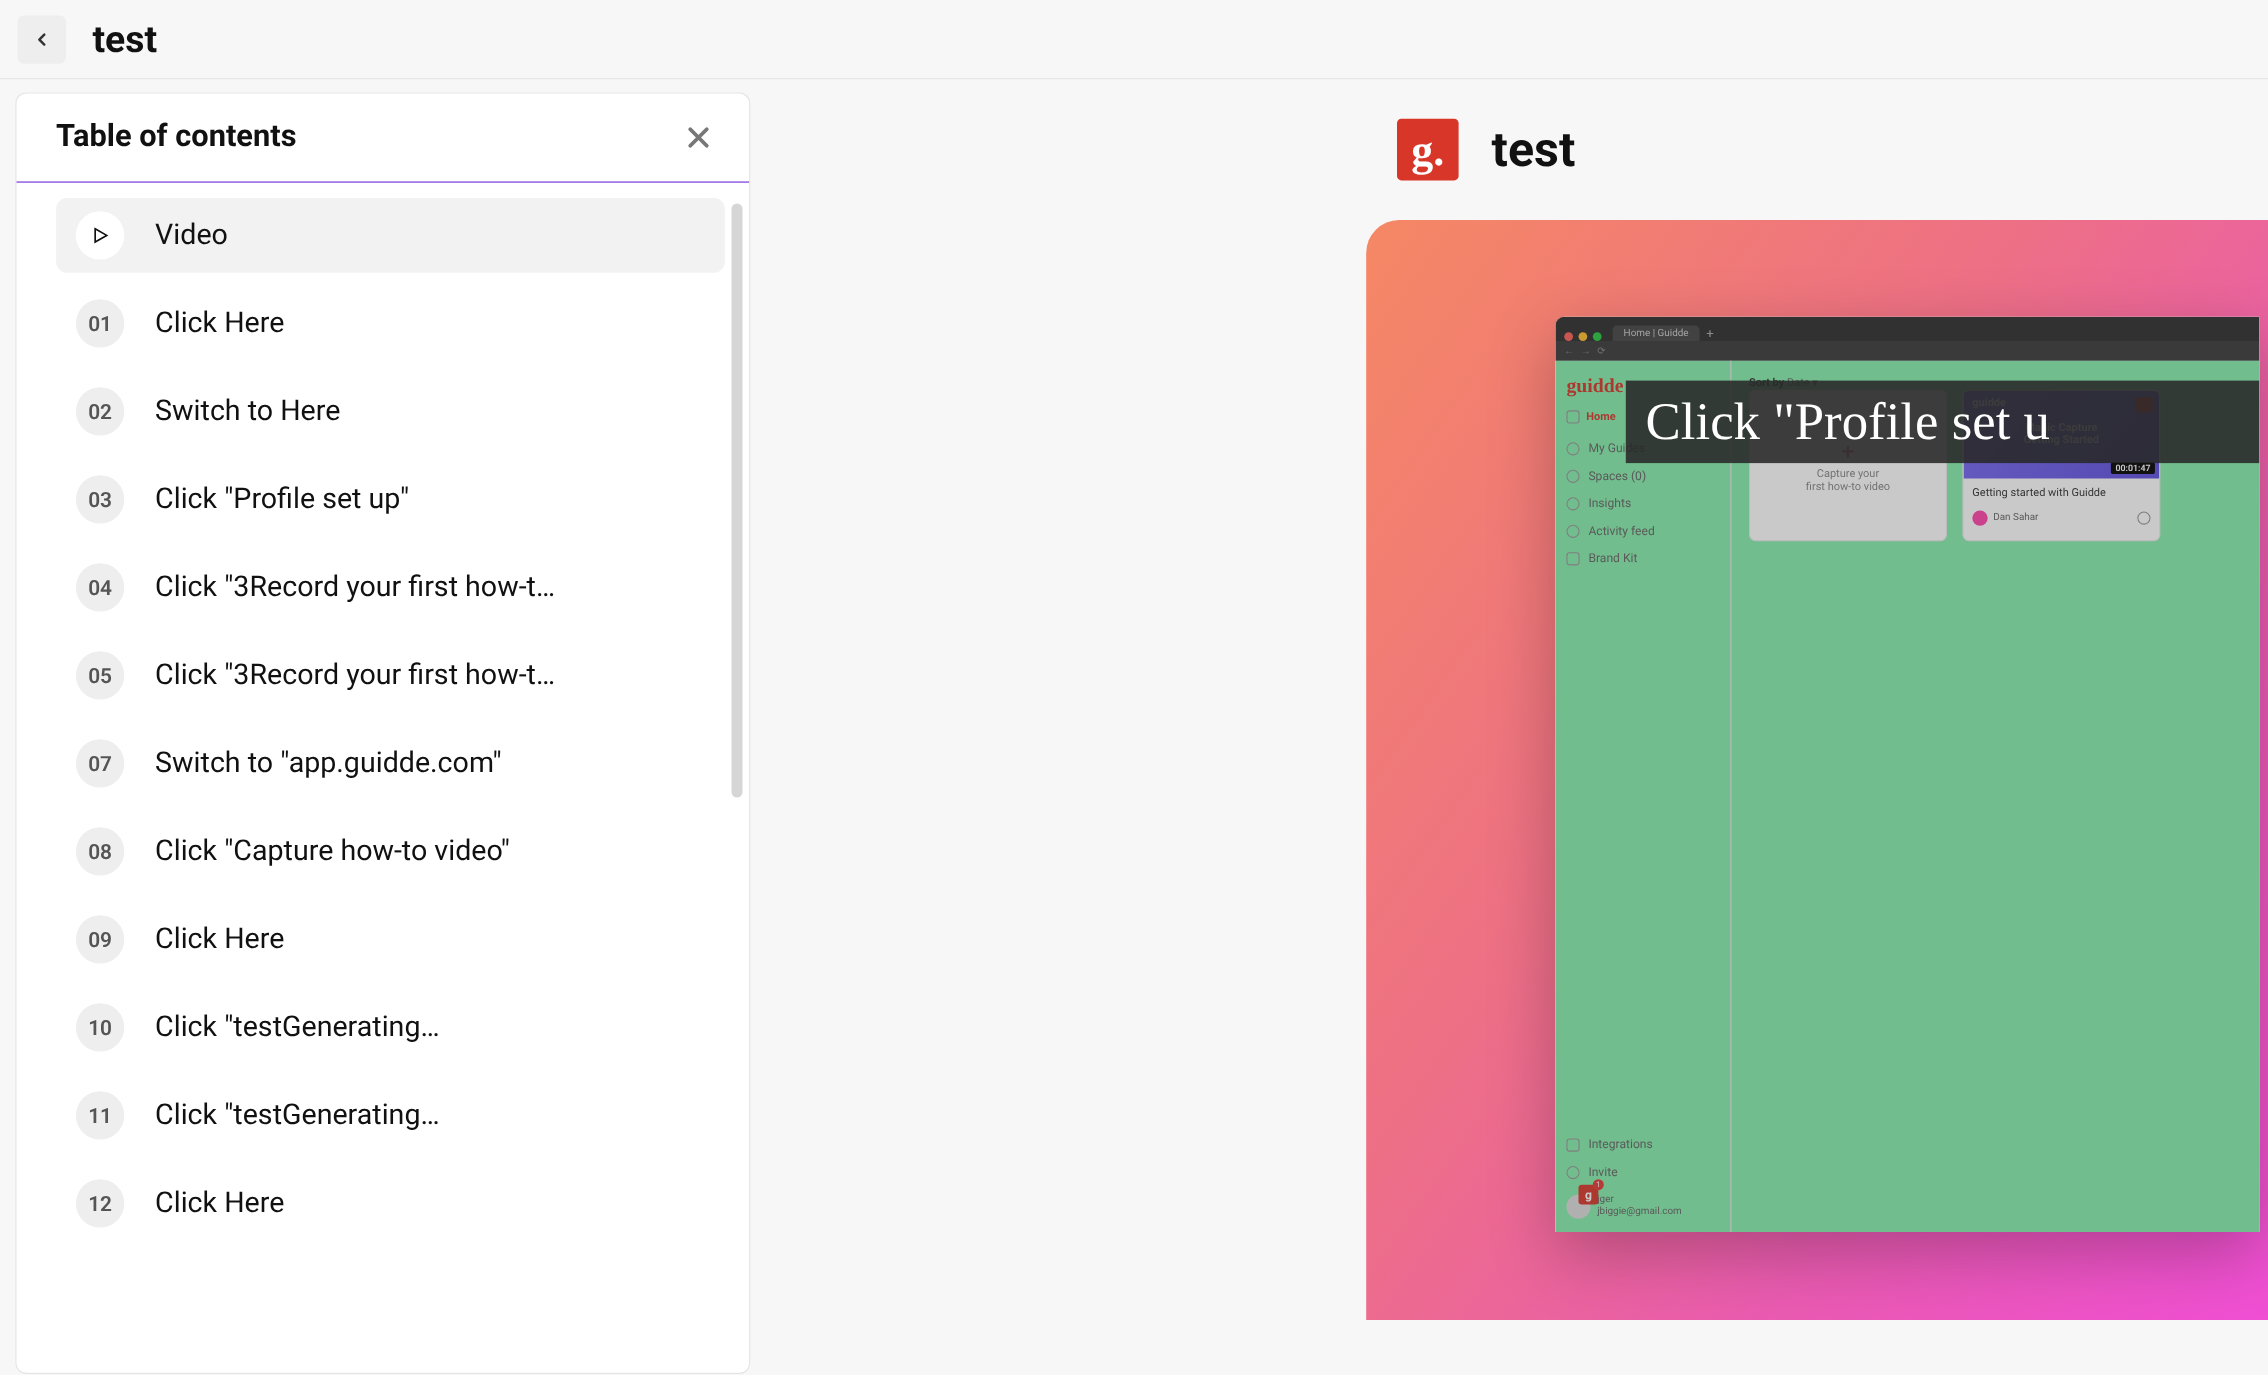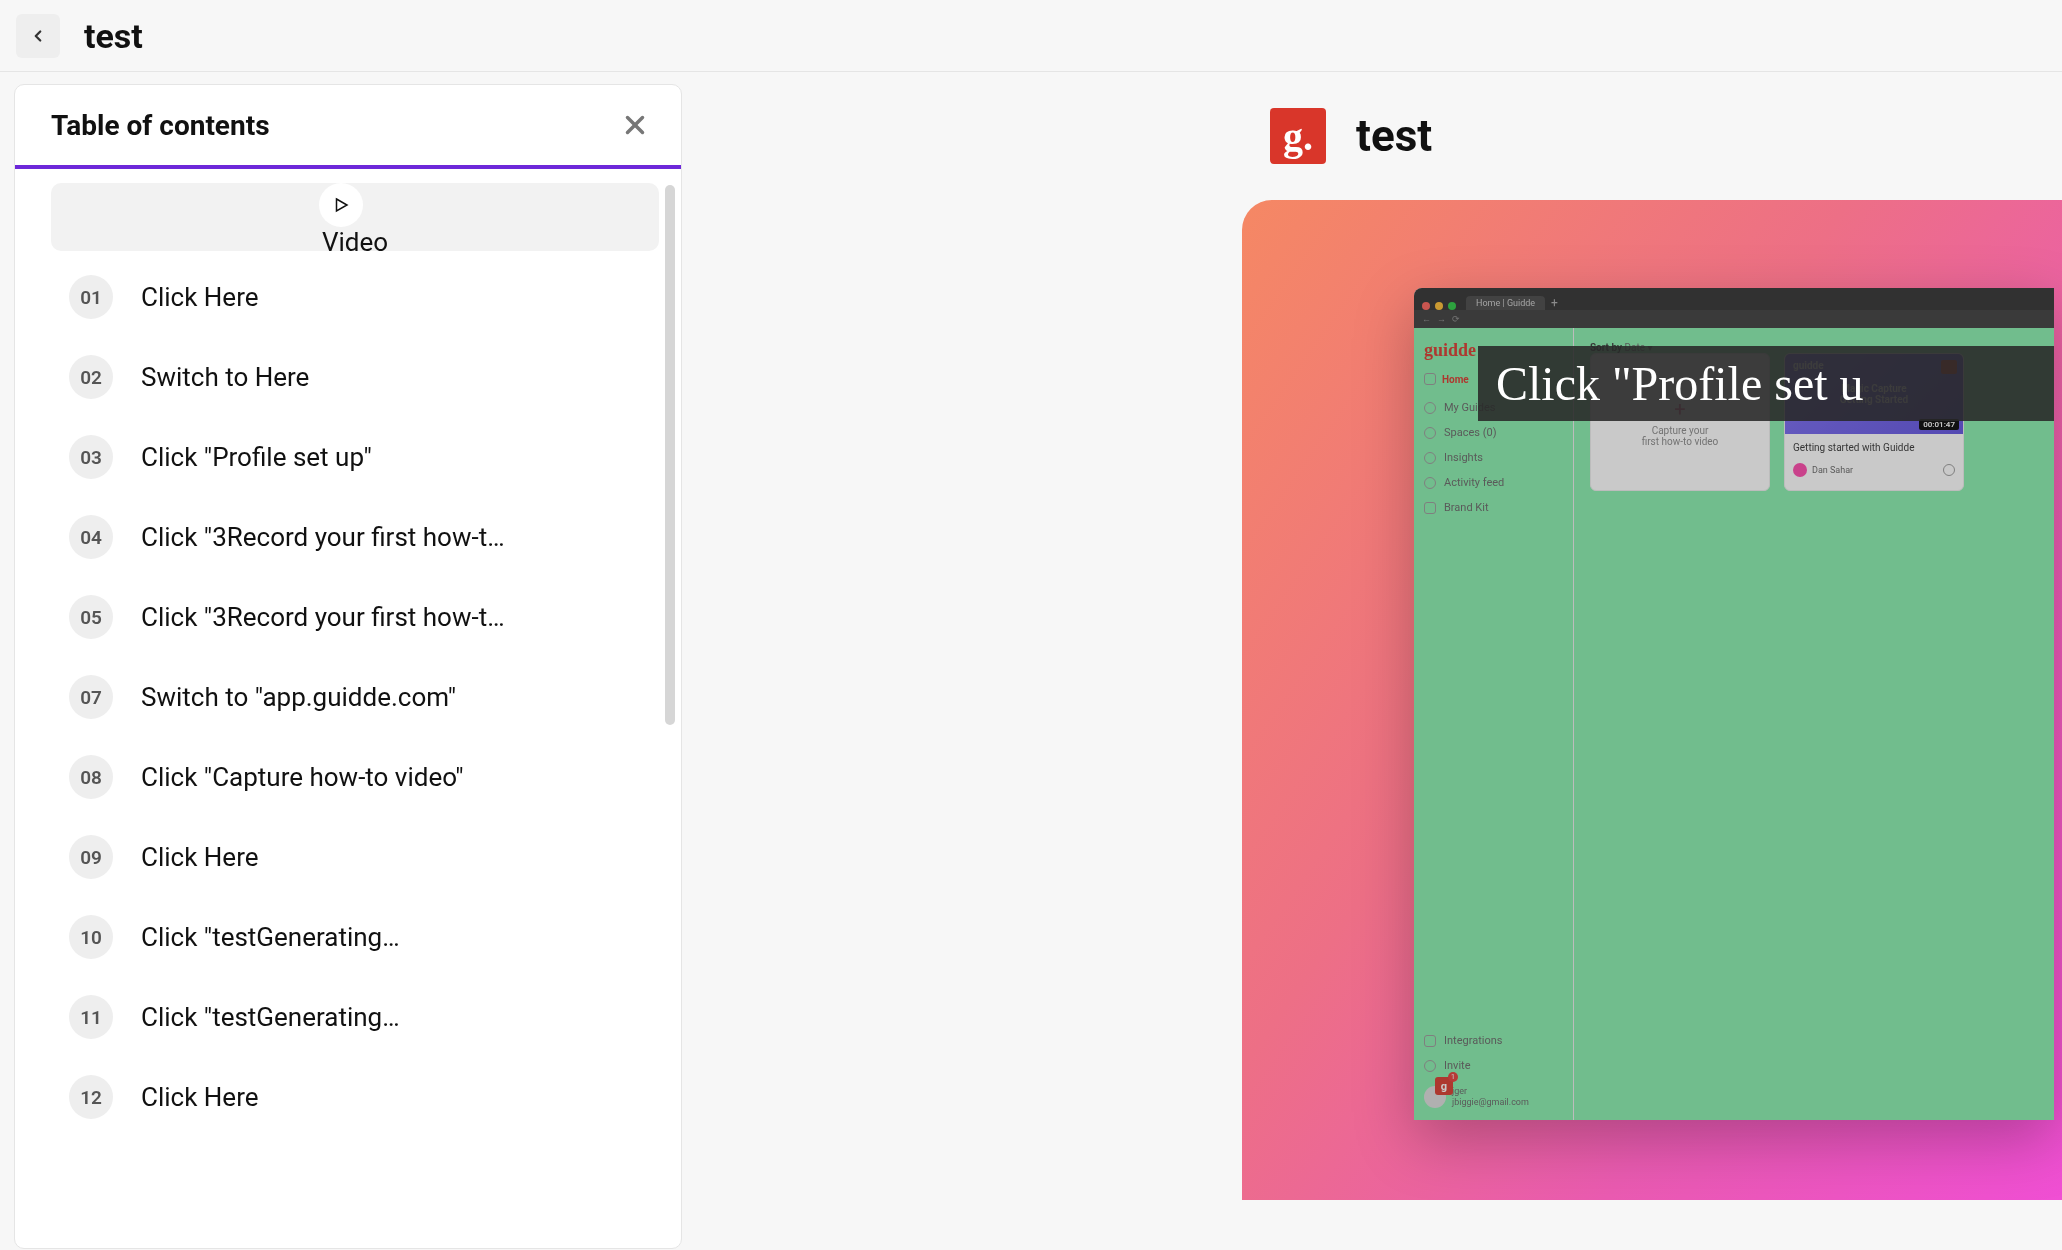--- a/index.html
+++ b/index.html
@@ -46,23 +46,22 @@
       border-radius: 10px;
       margin: 12px 0 0 14px;
       display: flex;
       flex-direction: column;
       height: 1165px;
       position: relative;
     }
     .toc-header {
       display: flex;
       justify-content: space-between;
-      align-items: center;
       padding: 22px 28px 22px 36px;
-      border-bottom: 4px solid #6d28d9;
+      border-bottom: 1px solid #6d28d9;
     }
     .toc-title {
       font-size: 28px;
       font-weight: 700;
       color: #111;
     }
     .toc-close {
       width: 36px;
       height: 36px;
       display: flex;
@@ -82,21 +81,20 @@
       display: flex;
       align-items: center;
       height: 68px;
       padding: 0 18px;
       border-radius: 10px;
       cursor: pointer;
       margin-bottom: 12px;
     }
     .toc-item.active {
       background: #f2f2f2;
-      flex-direction: column;
     }
     .toc-badge {
       width: 44px;
       height: 44px;
       border-radius: 22px;
       background: #eeeeee;
       color: #555;
       font-size: 19px;
       font-weight: 600;
       display: flex;

